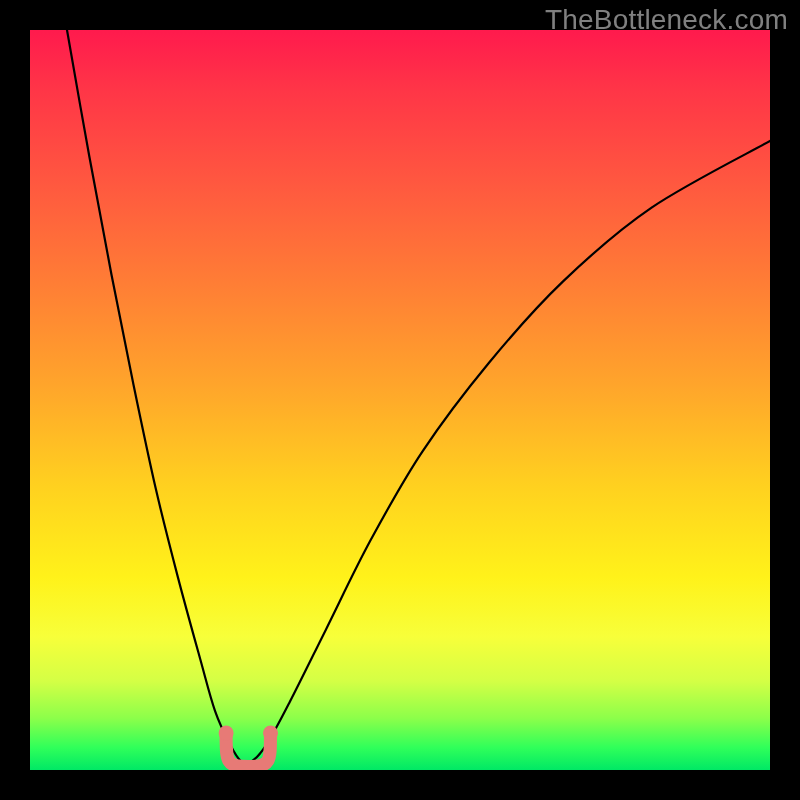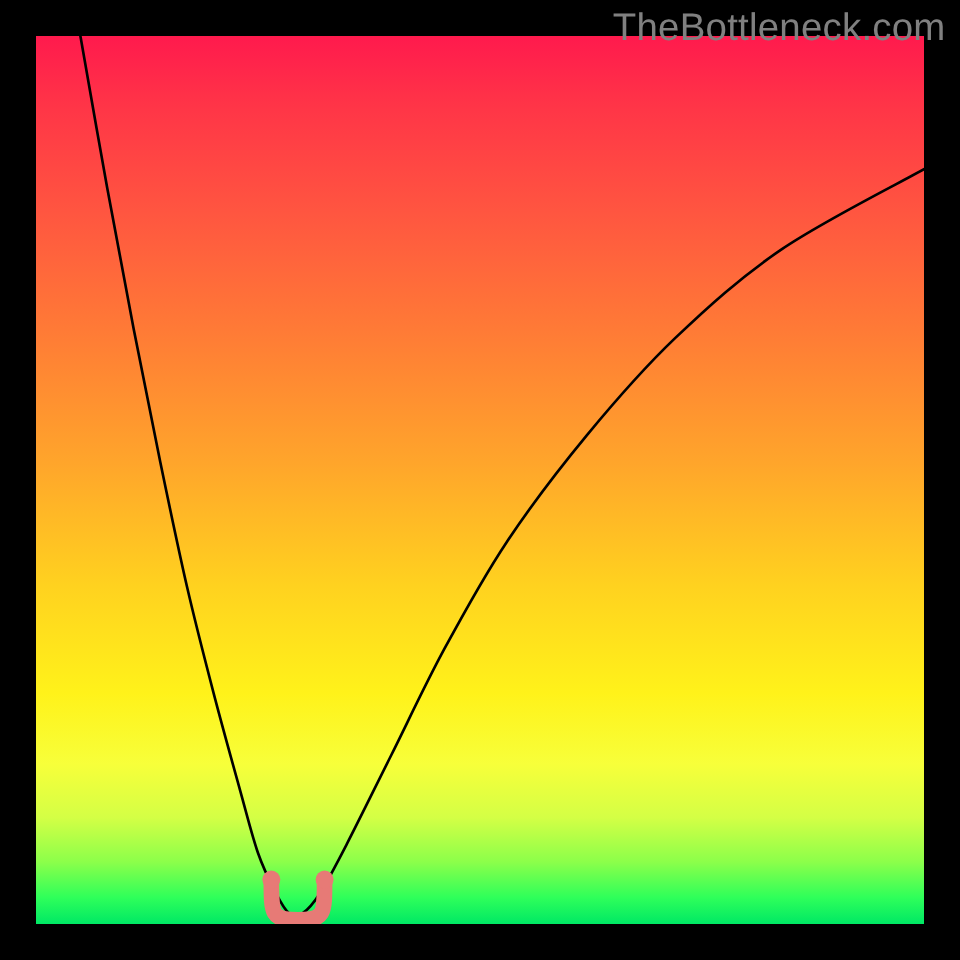--- a/index.html
+++ b/index.html
@@ -39,21 +39,21 @@
       #8cff4a 93%,
       #2fff5a 97%,
       #00e865 100%
     );
   }
   .watermark {
     position: absolute;
     top: 4px;
     right: 12px;
     color: #808080;
-    font-size: 32px;
+    font-size: 28px;
     font-weight: 400;
     letter-spacing: 0.2px;
     z-index: 10;
   }
   svg.overlay {
     position: absolute;
     top: 0;
     left: 0;
     width: 740px;
     height: 740px;

